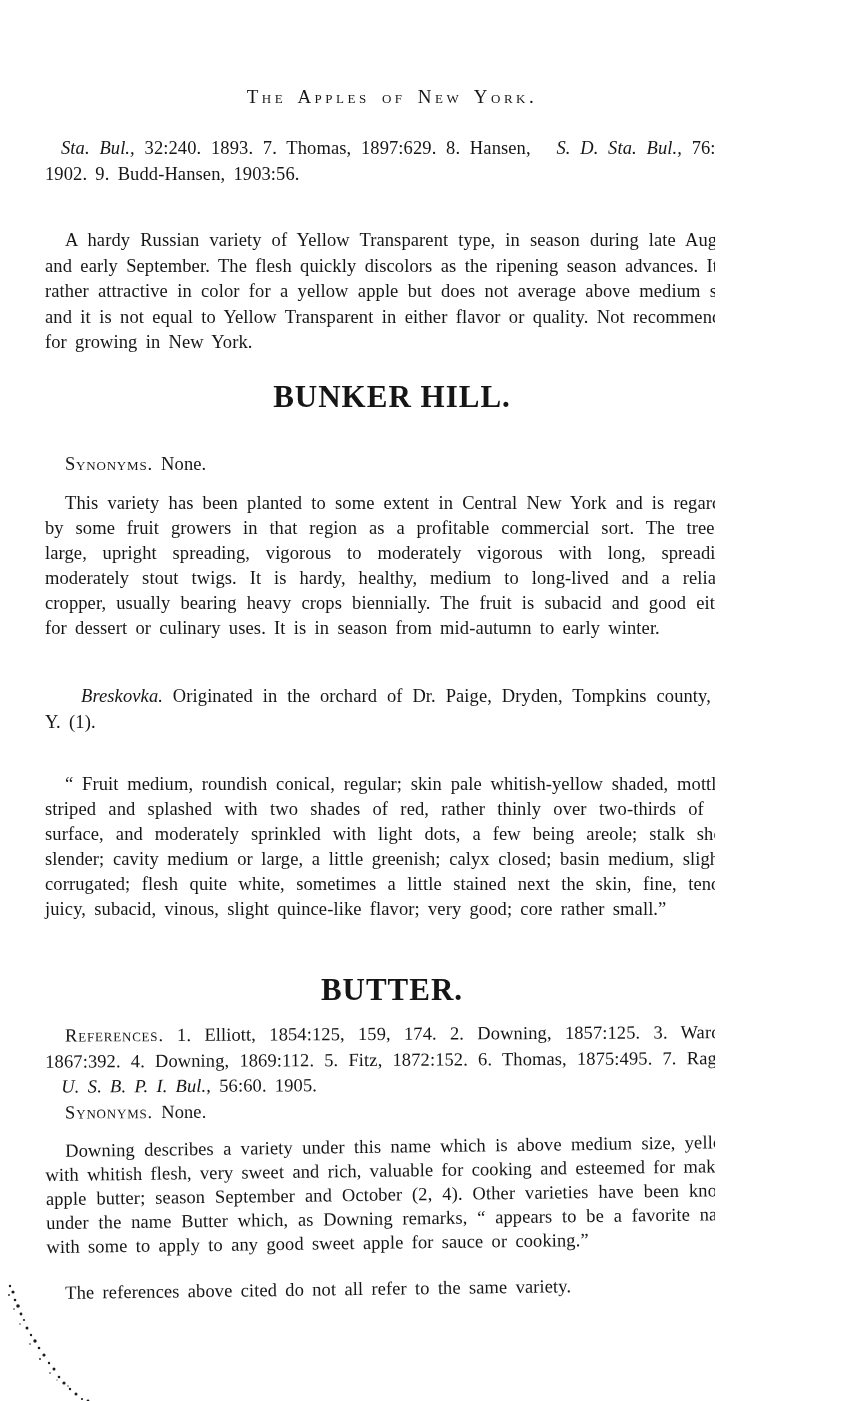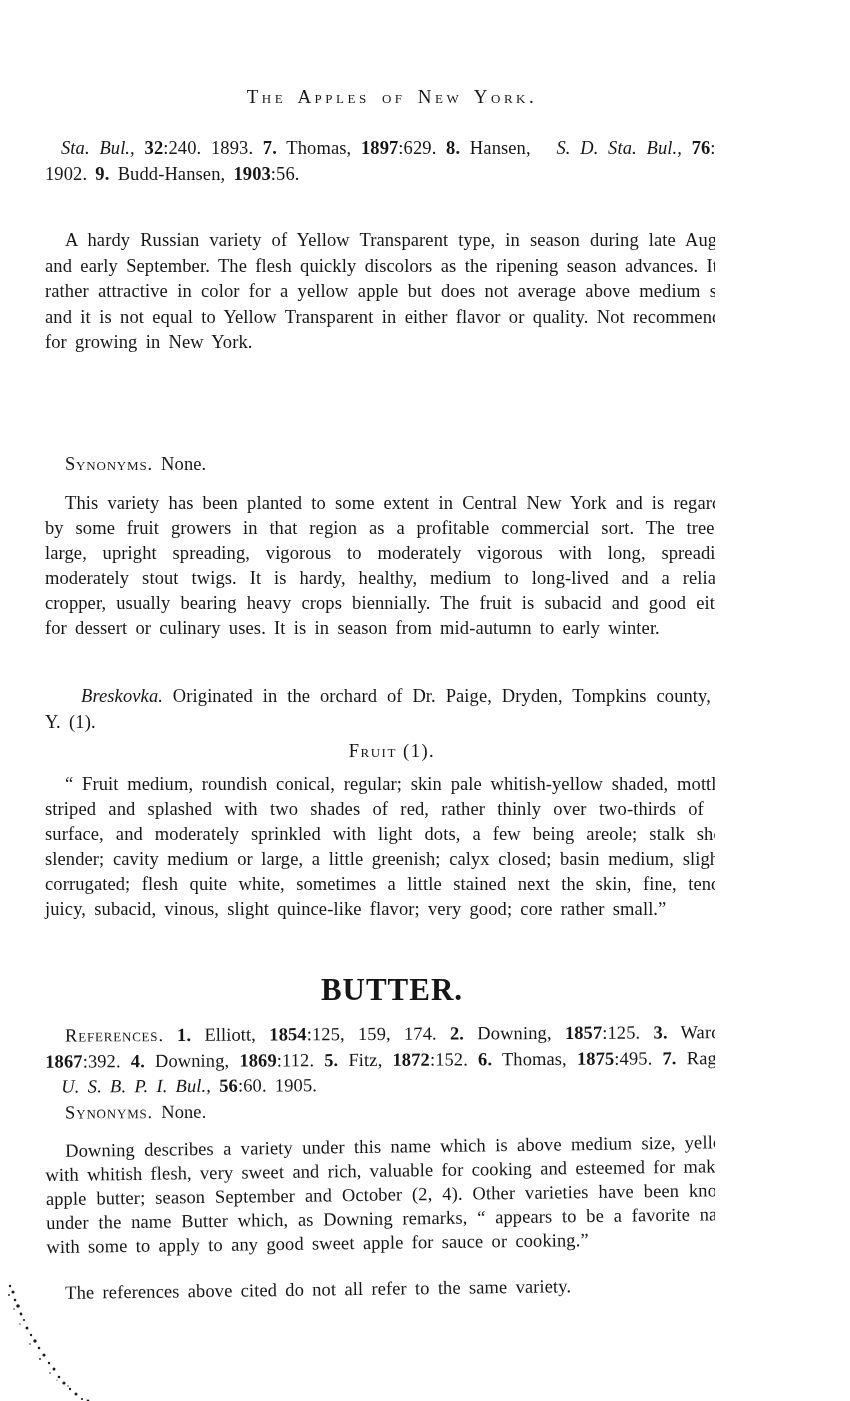--- a/index.html
+++ b/index.html
@@ -54,21 +54,21 @@
     letter-spacing: 1px;
     line-height: 34px;
   }
   .fruit-heading {
     text-align: center;
     font-variant: small-caps;
     font-size: 18.5px;
     letter-spacing: 1.5px;
   }
   .seg-r { }
-  .seg-b { font-weight: bold; }
+  .seg-b { font-weight: normal; }
   .seg-i { font-style: italic; margin-left: 16px; }
   .seg-sc { font-variant: small-caps; letter-spacing: 0.8px; }
   .skew-slight { transform: rotate(-0.3deg); transform-origin: top right; }
   .skew-more  { transform: rotate(-0.75deg); transform-origin: top right; }
   .artifact {
     position: absolute;
     left: 0;
     top: 1278px;
     width: 110px;
     height: 123px;
@@ -85,29 +85,29 @@
 <div class="page">
 
   <div class="col running-head">The Apples of New York.</div>
   <div class="page-number">27</div>
 
   <div class="col body-text" style="top:136px;"><span class="seg-i">Sta. Bul., </span><span class="seg-b">32</span><span class="seg-r">:240. 1893. </span><span class="seg-b">7.</span><span class="seg-r"> Thomas, </span><span class="seg-b">1897</span><span class="seg-r">:629. </span><span class="seg-b">8.</span><span class="seg-r"> Hansen, </span><span class="seg-i">S. D. Sta. Bul., </span><span class="seg-b">76</span><span class="seg-r">:34. 1902. </span><span class="seg-b">9.</span><span class="seg-r"> Budd-Hansen, </span><span class="seg-b">1903</span><span class="seg-r">:56.</span></div>
 
 
   <div class="col body-text indent" style="top:228px;">A hardy Russian variety of Yellow Transparent type, in season during late August and early September. The flesh quickly discolors as the ripening season advances. It is rather attractive in color for a yellow apple but does not average above medium size and it is not equal to Yellow Transparent in either flavor or quality. Not recommended for growing in New York.</div>
 
+  <div class="col variety-heading" style="top:380px;">BUNKER HILL.</div>
 
 
   <div class="col body-text indent" style="top:452px;"><span class="seg-sc">Synonyms.</span><span class="seg-r"> None.</span></div>
 
   <div class="col body-text indent" style="top:491px; line-height:25px;">This variety has been planted to some extent in Central New York and is regarded by some fruit growers in that region as a profitable commercial sort. The tree is large, upright spreading, vigorous to moderately vigorous with long, spreading, moderately stout twigs. It is hardy, healthy, medium to long-lived and a reliable cropper, usually bearing heavy crops biennially. The fruit is subacid and good either for dessert or culinary uses. It is in season from mid-autumn to early winter.</div>
 
   <div class="col body-text indent" style="top:684px;"><span class="seg-i">Breskovka.</span><span class="seg-r"> Originated in the orchard of Dr. Paige, Dryden, Tompkins county, N. Y. (1).</span></div>
 
-  <div class="col fruit-heading" style="top:741px;">Fruit (1).</div>
 
   <div class="col body-text indent" style="top:772px; line-height:25px;">“ Fruit medium, roundish conical, regular; skin pale whitish-yellow shaded, mottled, striped and splashed with two shades of red, rather thinly over two-thirds of the surface, and moderately sprinkled with light dots, a few being areole; stalk short, slender; cavity medium or large, a little greenish; calyx closed; basin medium, slightly corrugated; flesh quite white, sometimes a little stained next the skin, fine, tender, juicy, subacid, vinous, slight quince-like flavor; very good; core rather small.”</div>
 
   <div class="col variety-heading" style="top:973px;">BUTTER.</div>
 
   <div class="col body-text indent skew-slight" style="top:1020px;"><span class="seg-sc">References.</span><span class="seg-r"> </span><span class="seg-b">1.</span><span class="seg-r"> Elliott, </span><span class="seg-b">1854</span><span class="seg-r">:125, 159, 174. </span><span class="seg-b">2.</span><span class="seg-r"> Downing, </span><span class="seg-b">1857</span><span class="seg-r">:125. </span><span class="seg-b">3.</span><span class="seg-r"> Warder, </span><span class="seg-b">1867</span><span class="seg-r">:392. </span><span class="seg-b">4.</span><span class="seg-r"> Downing, </span><span class="seg-b">1869</span><span class="seg-r">:112. </span><span class="seg-b">5.</span><span class="seg-r"> Fitz, </span><span class="seg-b">1872</span><span class="seg-r">:152. </span><span class="seg-b">6.</span><span class="seg-r"> Thomas, </span><span class="seg-b">1875</span><span class="seg-r">:495. </span><span class="seg-b">7.</span><span class="seg-r"> Ragan, </span><span class="seg-i">U. S. B. P. I. Bul., </span><span class="seg-b">56</span><span class="seg-r">:60. 1905.</span></div>
 
   <div class="col body-text indent skew-slight" style="top:1097px;"><span class="seg-sc">Synonyms.</span><span class="seg-r"> None.</span></div>
 
   <div class="col body-text indent lh-tight skew-more" style="top:1130px;">Downing describes a variety under this name which is above medium size, yellow, with whitish flesh, very sweet and rich, valuable for cooking and esteemed for making apple butter; season September and October (2, 4). Other varieties have been known under the name Butter which, as Downing remarks, “ appears to be a favorite name with some to apply to any good sweet apple for sauce or cooking.”</div>

